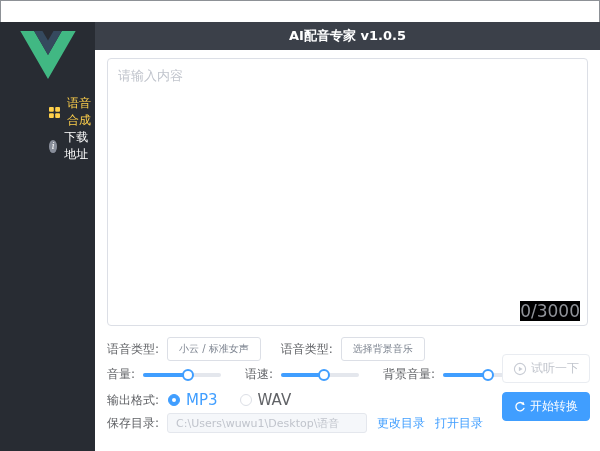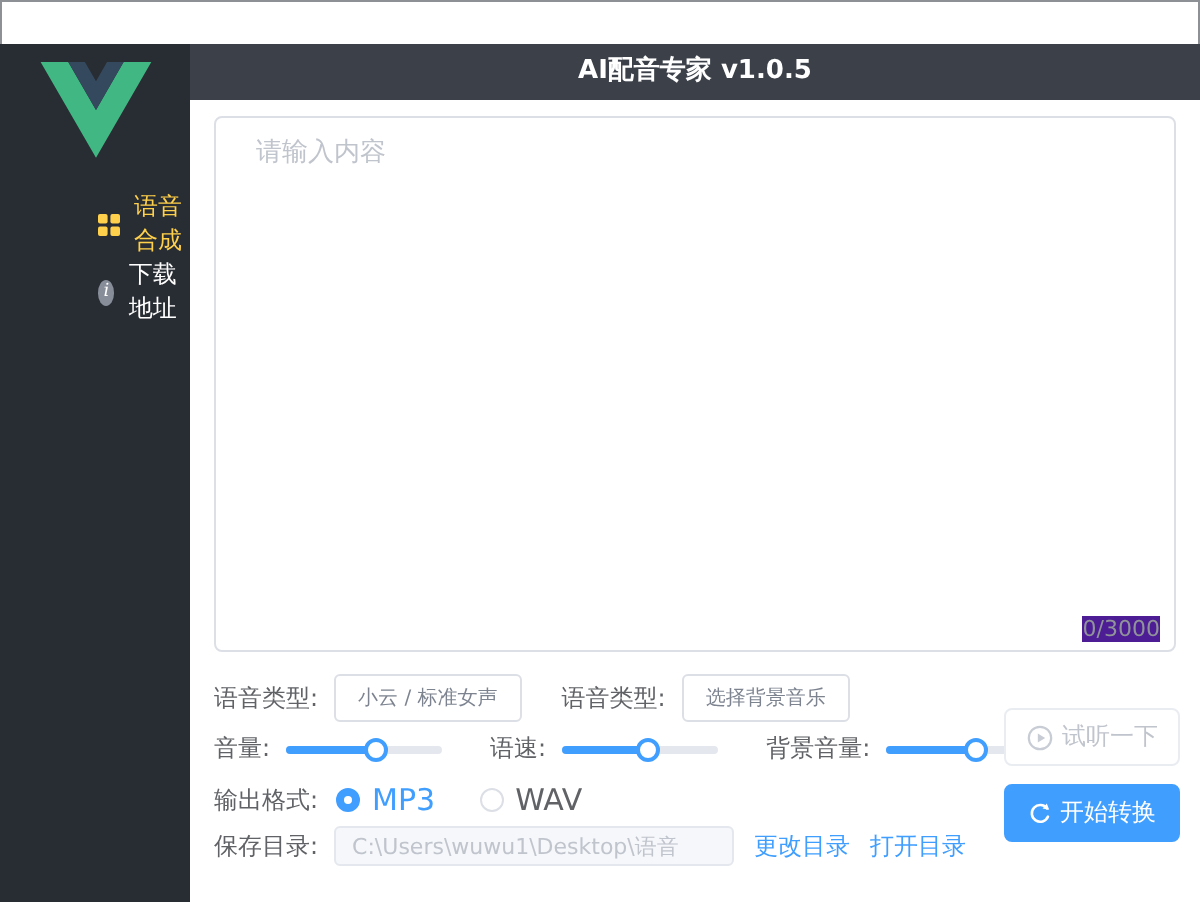--- a/index.html
+++ b/index.html
@@ -43,26 +43,26 @@
   
   .header {
     position: absolute; top: 22px; left: 95px; right: 0; height: 28px; background: #3b4049;
     color: #fff; font-size: 13px; font-weight: bold; text-align: center; line-height: 28px;
   }
   
   .content { position: absolute; top: 50px; left: 95px; right: 0; bottom: 0; background: #fff; }
   .editor-wrap { position: absolute; top: 8px; left: 12px; width: 481px; height: 268px; }
   .editor-wrap textarea {
     width: 100%; height: 100%; resize: none; border: 1px solid #dcdfe6; border-radius: 4px;
-    padding: 8px 20px; font-size: 13px; color: #606266; outline: none;
+    padding: 8px 10px; font-size: 13px; color: #606266; outline: none;
     font-family: "DejaVu Sans", sans-serif;
   }
   .editor-wrap textarea::placeholder { color: #c0c4cc; }
   .char-counter {
-    position: absolute; right: 8px; bottom: 5px; font-size: 11px; color: #909399; background: #4c1d95;
+    position: absolute; right: 8px; bottom: 5px; font-size: 17px; color: #909399; background: #000000;
   }
   .row { position: absolute; left: 12px; display: flex; align-items: center; }
   .lbl { font-size: 12px; color: #606266; white-space: nowrap; text-align: center; }
   .row1 { top: 287px; }
   .chip-btn {
     margin-left: 8px; padding: 4px 11px; font-size: 10px; color: #7d8490; background: #fff;
     border: 1px solid #dcdfe6; border-radius: 3px; cursor: pointer; white-space: nowrap;
     font-family: "DejaVu Sans", sans-serif;
   }
   .gap-left { margin-left: 20px; }

